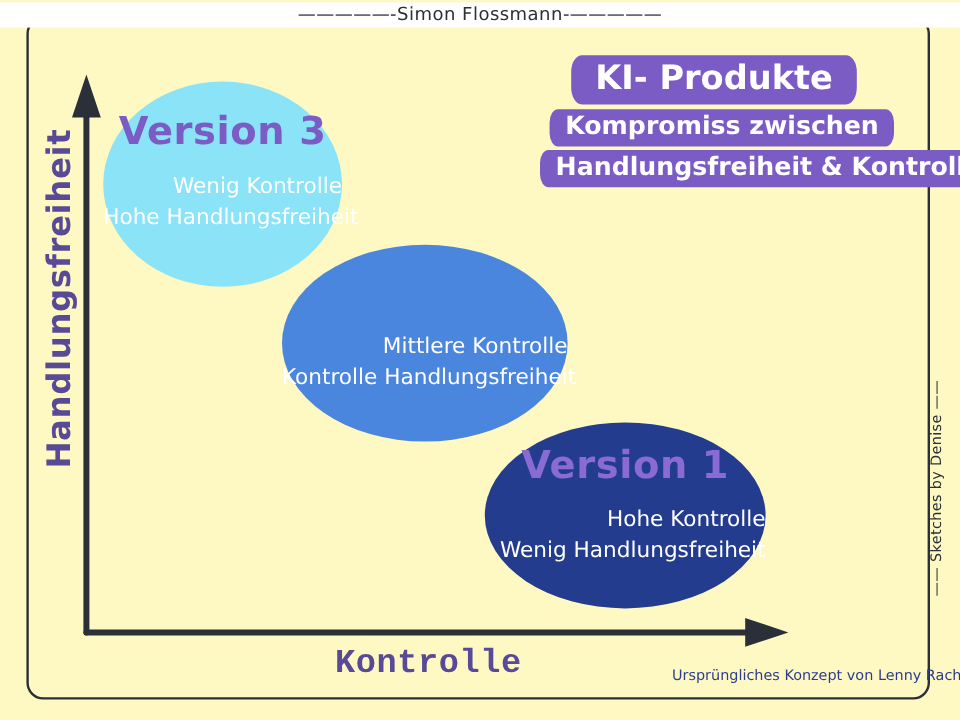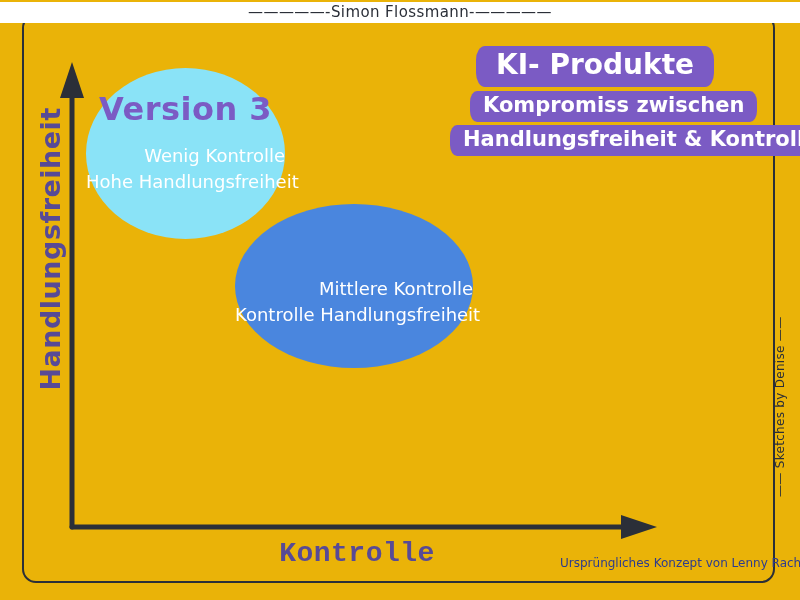--- a/index.html
+++ b/index.html
@@ -4,21 +4,21 @@
 <style>
   html, body {
     margin: 0;
     padding: 0;
     background: #ffffff;
   }
   #canvas {
     position: relative;
     width: 800px;
     height: 600px;
-    background: #eab308;
+    background: #fef9c3;
     overflow: hidden;
     font-family: "DejaVu Sans", sans-serif;
   }
 
   
   .frame {
     position: absolute;
     left: 22px;
     top: 14px;
     width: 753px;
@@ -149,21 +149,20 @@
   }
   .hl-main {
     font-size: 28px;
     padding: 2px 20px 6px 20px;
     border-radius: 9px / 14px;
     margin-left: 18px;
   }
   .hl-sub1 {
     font-size: 21px;
     margin-top: 4px;
-    margin-left: 12px;
     padding: 2px 13px 5px 13px;
   }
   .hl-sub2 {
     font-size: 21px;
     margin-top: 3px;
     margin-left: -8px;
     padding: 2px 13px 5px 13px;
   }
 
   
@@ -216,20 +215,27 @@
     </div>
   </div>
 
   <div id="bubble-v2" class="bubble" style="background: rgb(74, 134, 222);">
     <div class="b-lines" style="color: rgb(255, 255, 255);">
       <div>Mittlere  Kontrolle</div>
       <div>Kontrolle  Handlungsfreiheit</div>
     </div>
   </div>
 
+  <div id="bubble-v1" class="bubble" style="background: rgb(36, 60, 142);">
+    <div class="b-title" style="color: rgb(138, 107, 212);">Version 1</div>
+    <div class="b-lines" style="color: rgb(255, 255, 255);">
+      <div>Hohe  Kontrolle</div>
+      <div>Wenig  Handlungsfreiheit</div>
+    </div>
+  </div>
 
   <div class="title-block">
     <div><span class="hl hl-main" style="background: rgb(123, 91, 196); color: rgb(255, 255, 255);">KI- Produkte</span></div>
     <div><span class="hl hl-sub1" style="background: rgb(123, 91, 196); color: rgb(255, 255, 255);">Kompromiss zwischen</span></div>
     <div><span class="hl hl-sub2" style="background: rgb(123, 91, 196); color: rgb(255, 255, 255);">Handlungsfreiheit &amp; Kontrolle</span></div>
   </div>
 
   <div class="credit-footer">Ursprüngliches Konzept von Lenny Rachitsky</div>
   <div class="credit-side">—— Sketches by Denise ——</div>
 

